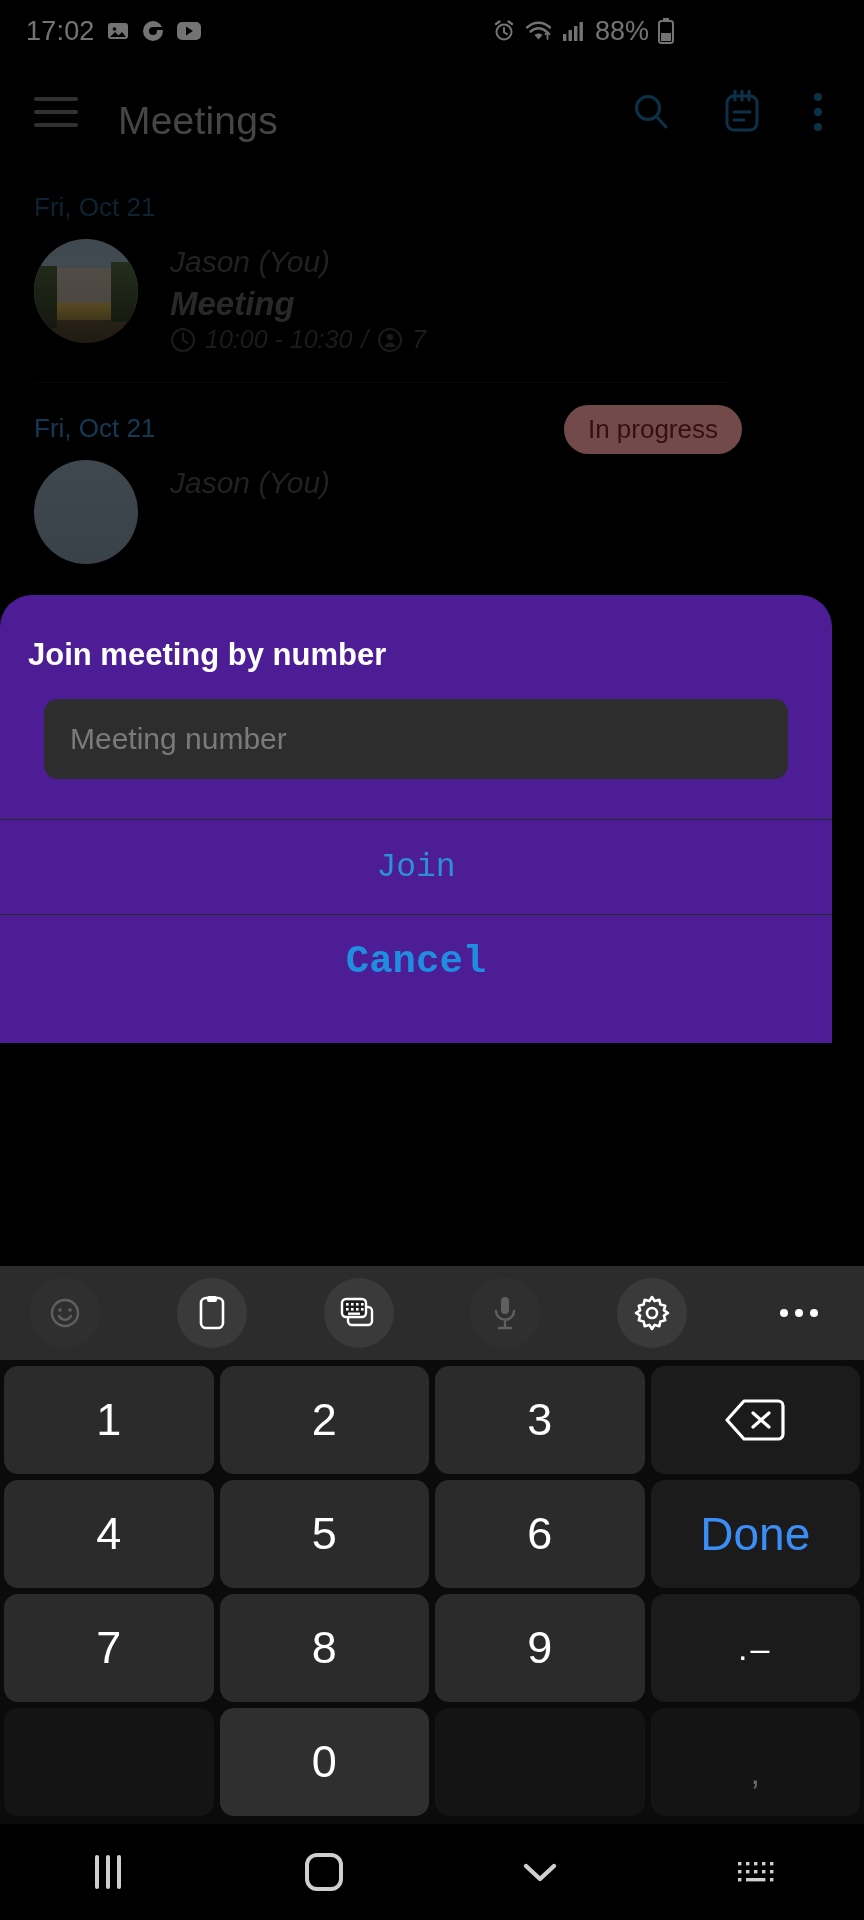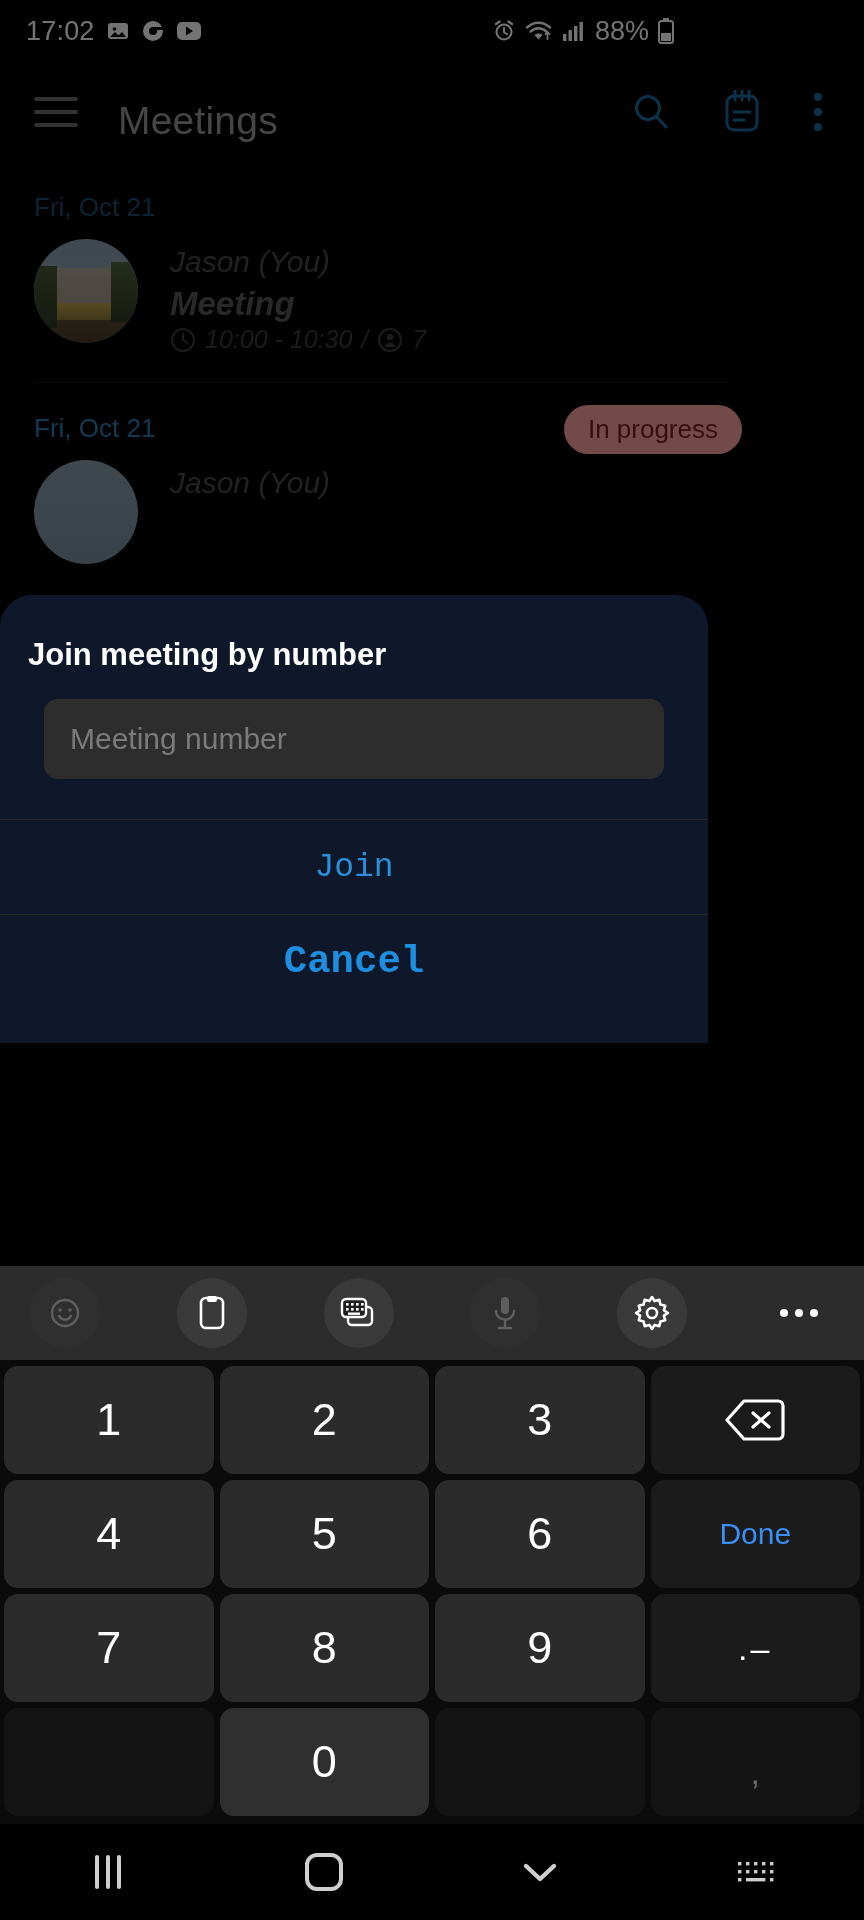--- a/index.html
+++ b/index.html
@@ -55,22 +55,22 @@
     position:absolute; right:23px; top:22px;
     background:#fca5a5; color:#7c2222; font-size:26px;
     padding:9px 24px; border-radius:30px;
   }
 
   
   .scrim { position:absolute; inset:0; background:rgba(0,0,0,0.55); }
 
   
   .dialog {
-    position:absolute; left:0; top:595px; width:708px;
-    background:#0f172a; border-radius:32px 32px 0 0;
+    position:absolute; left:0; top:595px; width:832px;
+    background:#4c1d95; border-radius:32px 32px 0 0;
     overflow:hidden;
   }
   .dlg-title { font-size:31px; font-weight:bold; color:#fff; padding:42px 28px 26px 28px; }
   .dlg-field-wrap { padding:0 44px 40px 44px; }
   .dlg-input {
     width:100%; height:80px; background:#2d2d2d; border:none; border-radius:14px;
     color:#e6e6e6; font-size:30px; padding:0 26px;
     font-family:"Liberation Sans", sans-serif;
   }
   .dlg-input::placeholder { color:#7b7b7b; }
@@ -92,21 +92,21 @@
   .keys { padding:6px 4px 8px 4px; display:grid;
           grid-template-columns:repeat(4, 1fr); gap:6px; }
   .key {
     height:108px; border-radius:14px; background:#2b2b2b;
     display:flex; align-items:center; justify-content:center;
     color:#fff; font-size:45px;
   }
   .key.dark { background:#1b1b1b; }
   .key.blank { background:#141414; }
   .key.zero { background:#2f2f2f; }
-  .key.done { color:#3b8ef5; font-size:30px; background:#1b1b1b; }
+  .key.done { color:#3b8ef5; font-size:46px; background:#1b1b1b; }
   .key .punct { font-size:34px; letter-spacing:3px; }
   .key .comma { font-size:34px; color:#6a6a6a; position:relative; top:10px; }
 
   
   .navbar {
     position:absolute; left:0; bottom:0; width:864px; height:96px;
     display:flex; align-items:center; background:#000;
   }
   .nav-cell { flex:1; display:flex; align-items:center; justify-content:center; }
   .recents { display:flex; gap:7px; }

